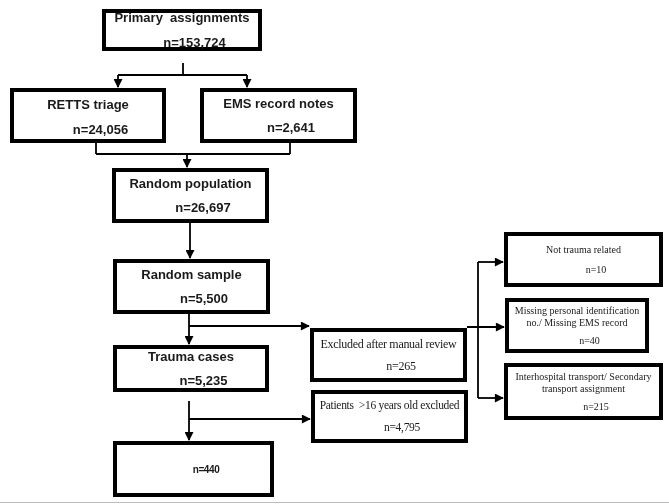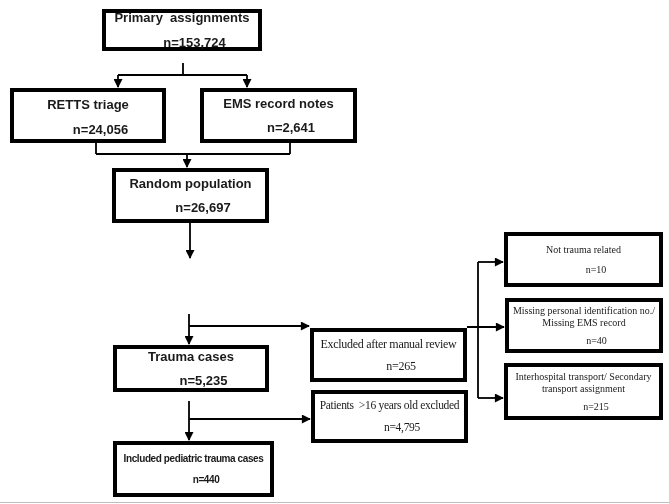--- a/index.html
+++ b/index.html
@@ -37,21 +37,21 @@
   #b1  { left: 102px; top: 9px;   width: 160px; height: 42px; }
   #b2  { left: 10px;  top: 88px;  width: 156px; height: 55px; justify-content: flex-end; }
   #b3  { left: 200px; top: 88px;  width: 157px; height: 55px; }
   #b4  { left: 112px; top: 168px; width: 157px; height: 55px; }
   #b5  { left: 113px; top: 259px; width: 157px; height: 55px; }
   #b6  { left: 113px; top: 345px; width: 156px; height: 47px; }
   #b7  { left: 113px; top: 441px; width: 161px; height: 56px; font-size: 10px; letter-spacing: -0.4px; }
   #b8  { left: 310px; top: 300px; width: 157px; height: 54px; font-size: 12px; letter-spacing: -0.3px; margin-top: 28px; }
   #b9  { left: 311px; top: 390px; width: 157px; height: 53px; font-size: 11.5px; letter-spacing: -0.3px; }
   #b10 { left: 504px; top: 232px; width: 159px; height: 55px; font-size: 10px; gap: 8px; }
-  #b11 { left: 505px; top: 298px; width: 158px; height: 55px; font-size: 10px; gap: 7px; }
+  #b11 { left: 505px; top: 298px; width: 144px; height: 55px; font-size: 10px; gap: 7px; }
   #b12 { left: 504px; top: 363px; width: 159px; height: 57px; font-size: 10px; gap: 7px; }
 
   #figure-edge {
     position: absolute;
     left: 0; top: 502px;
     width: 669px; height: 1px;
     background: #bdbdbd;
   }
 </style>
 </head>
@@ -102,28 +102,31 @@
   <div class="box sans" id="b3">
     <div class="lbl">EMS record notes</div>
     <div class="num">n=2,641</div>
   </div>
 
   <div class="box sans" id="b4">
     <div class="lbl">Random population</div>
     <div class="num">n=26,697</div>
   </div>
 
+  <div class="box sans" id="b5">
+    <div class="lbl">Random sample</div>
+    <div class="num">n=5,500</div>
+  </div>
 
   <div class="box sans" id="b6">
     <div class="lbl">Trauma cases</div>
     <div class="num">n=5,235</div>
   </div>
 
   <div class="box sans" id="b7">
-    <div class="lbl">Included pediatric trauma cases</div>
     <div class="num">n=440</div>
   </div>
 
   <div class="box serif" id="b8">
     <div class="lbl">Excluded after manual review</div>
     <div class="num">n=265</div>
   </div>
 
   <div class="box serif" id="b9">
     <div class="lbl">Patients  &gt;16 years old excluded</div>

